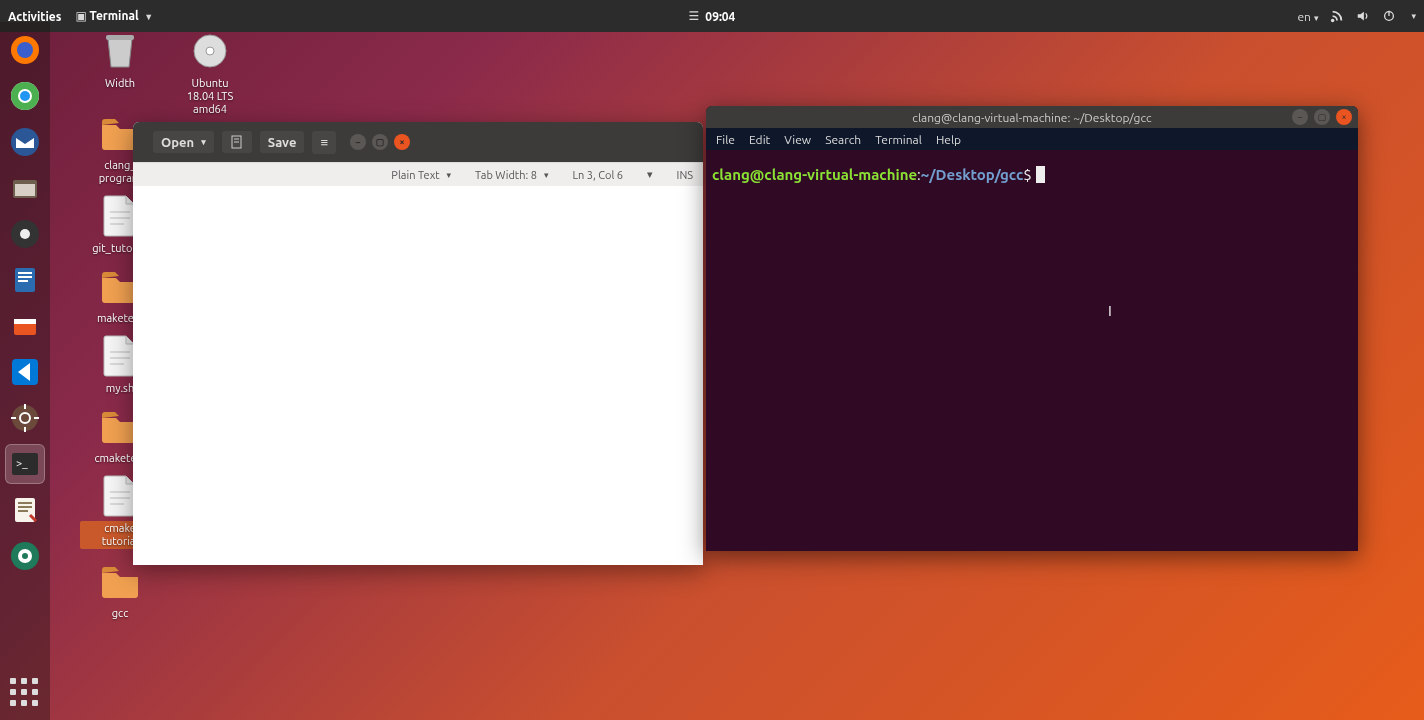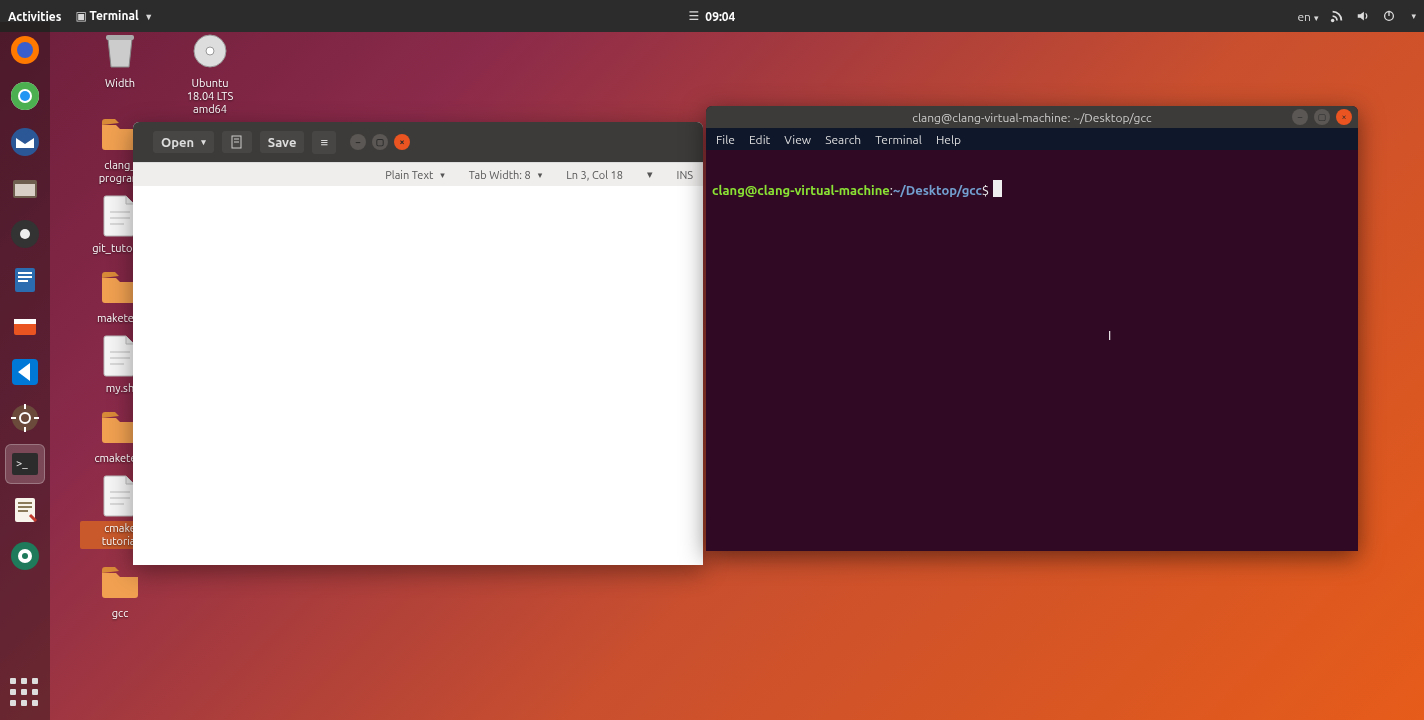--- a/index.html
+++ b/index.html
@@ -46,21 +46,21 @@
 .gedit-status { height: 24px; background: #f0eeed; border-top: 1px solid #ddd; display: flex; align-items: center; font-size: 11px; color: #555; padding: 0 10px; gap: 24px; }
 .gedit-status .spacer { flex: 1; }
 .sel { display:flex; gap:4px; align-items:center; cursor:pointer; }
 
 
 .term { position: absolute; left: 706px; top: 106px; width: 652px; height: 445px; background: #300a24; border-radius: 6px 6px 0 0; box-shadow: 0 6px 24px rgba(0,0,0,0.5); display: flex; flex-direction: column; overflow: hidden; }
 .term-title { height: 22px; background: #3d3b39; color: #ccc; font-size: 12px; display: flex; align-items: center; justify-content: center; position: relative; }
 .term-title .win-controls { position: absolute; right: 6px; top: 3px; }
 .term-menu { height: 22px; background: #0f172a; color: #ddd; display: flex; align-items: center; gap: 14px; padding: 0 10px; font-size: 12px; }
 .term-menu span { cursor: pointer; }
-.term-body { flex: 1; padding: 4px 6px; font-family: "Ubuntu Mono","Courier New", monospace; font-size: 13px; position: relative; margin-top: 26px; }
+.term-body { flex: 1; padding: 16px 6px; font-family: "Ubuntu Mono","Courier New", monospace; font-size: 15px; position: relative; }
 .prompt-user { color: #8ae234; font-weight: bold; }
 .prompt-path { color: #729fcf; font-weight: bold; }
 .prompt-dollar { color: #eee; }
 .cursor-block { display: inline-block; width: 9px; height: 17px; background: #eee; vertical-align: text-bottom; margin-left: 4px; }
 .term-caret { position:absolute; color:#fff; }
 
 
 .vis-label { display:inline; }
 </style>
 </head>
@@ -327,21 +327,21 @@
     <div class="spacer"></div>
     <div class="sel">
         <span>Plain Text</span>
         <span class="caret-d">▾</span>
       </div>
     <div class="sel">
         <span>Tab Width: 8</span>
         <span class="caret-d">▾</span>
       </div>
     <div class="sel">
-        <span>Ln 3, Col 18</span>
+        <span>Ln 3, Col 6</span>
         <span style="margin-left:20px">▾</span>
       </div>
     <div>INS</div>
   </div>
 </div>
 
 <div class="term">
   <div class="term-title">
     <span>clang@clang-virtual-machine: ~/Desktop/gcc</span>
     <div class="win-controls">

